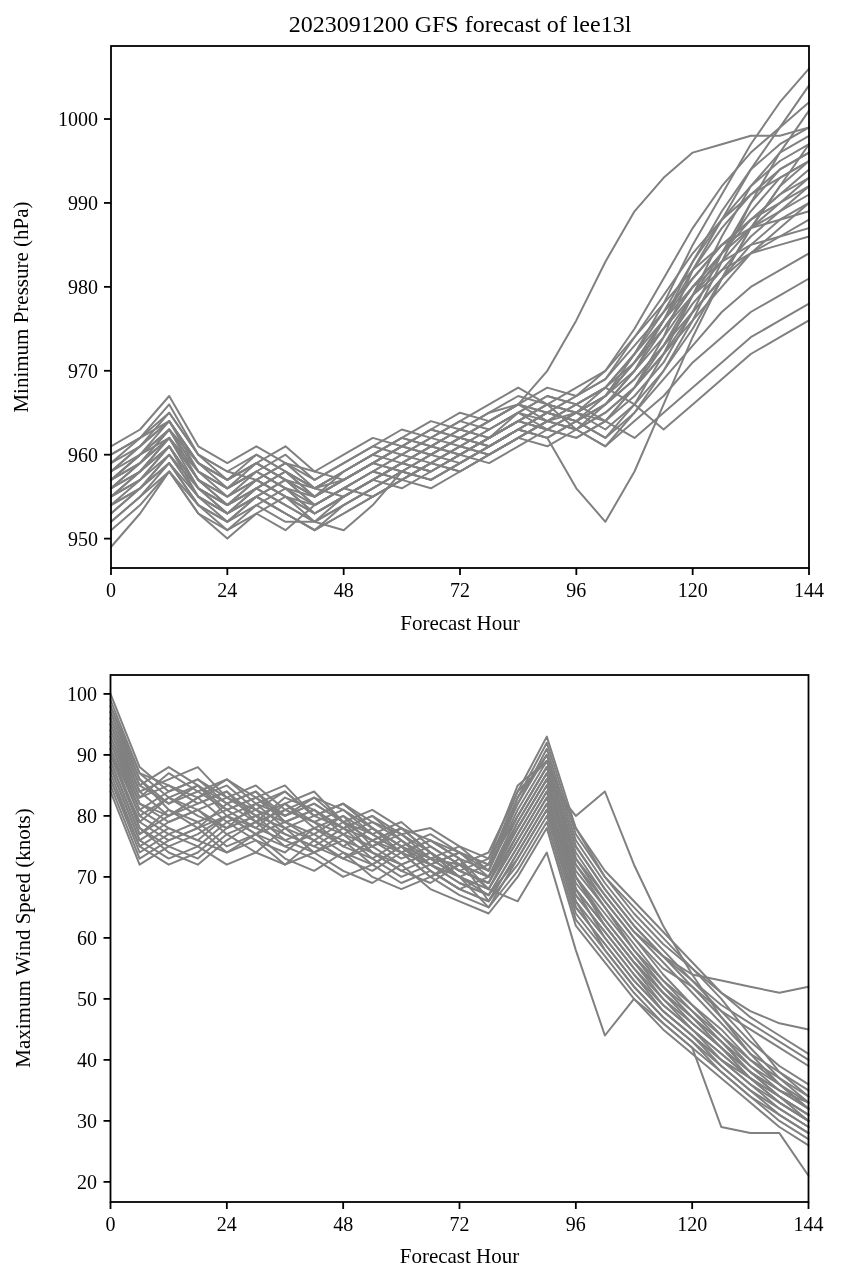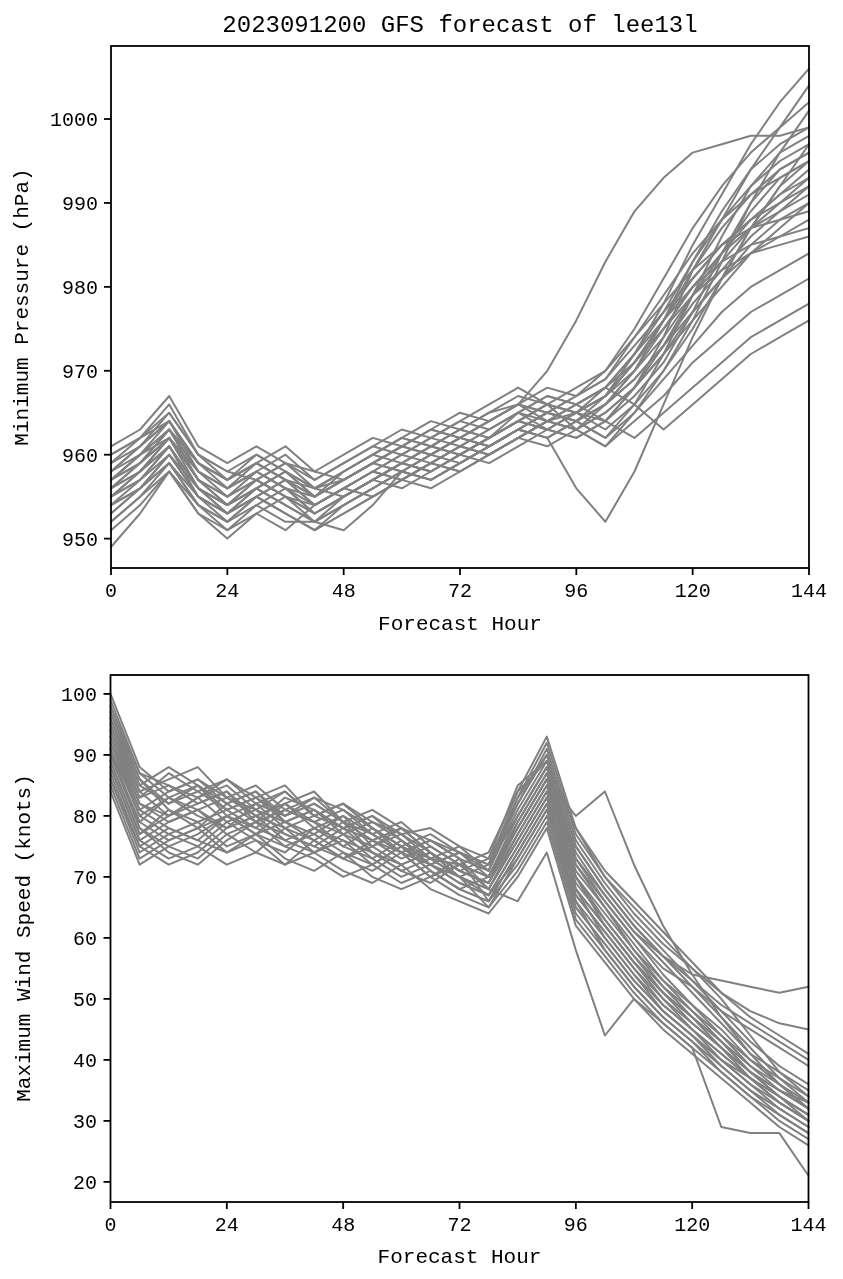--- a/index.html
+++ b/index.html
@@ -1,17 +1,17 @@
 <!DOCTYPE html>
 <html><head>
 <meta charset="utf-8">
 <style>
   html,body{margin:0;padding:0;background:#ffffff;}
   #figure{position:relative;width:843px;height:1279px;background:#ffffff;
-          font-family:Liberation Mono, monospace;}
+          font-family:Liberation Serif, serif;}
   svg{position:absolute;left:0;top:0;}
   .title-text{font-size:24px;fill:#000000;text-anchor:middle;}
   .axis-label{font-size:21px;fill:#000000;text-anchor:middle;}
   .tick-label{font-size:20px;fill:#000000;}
   .spine{fill:none;stroke:#000000;stroke-width:1.8;}
   .tick-mark{stroke:#000000;stroke-width:1.8;}
   .member-line{fill:none;stroke-width:2;stroke-linejoin:round;stroke-linecap:round;}
 </style>
 </head>
 <body>

